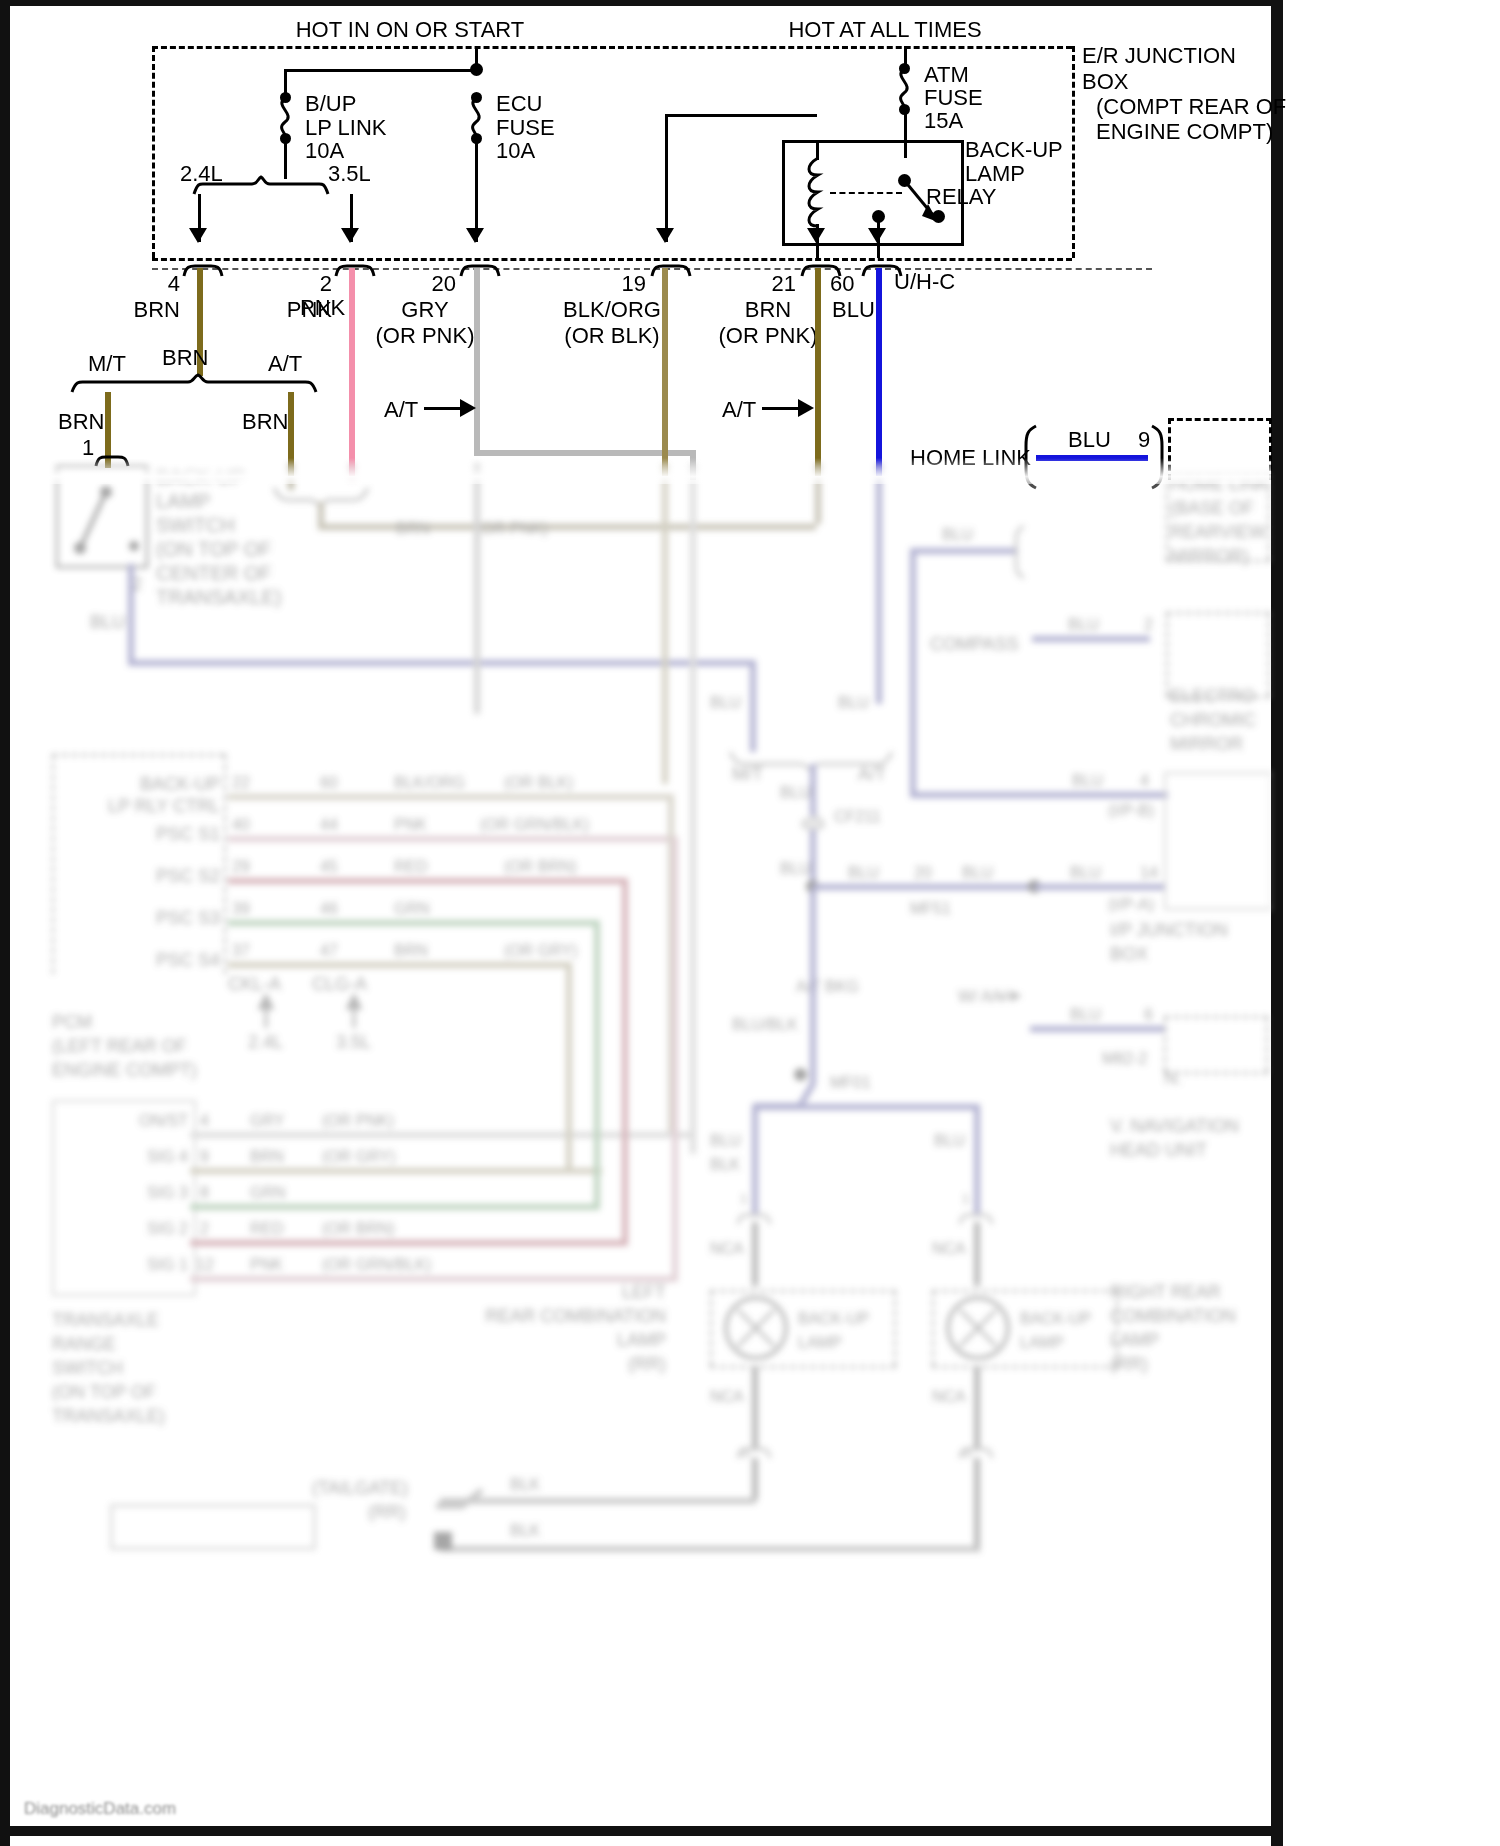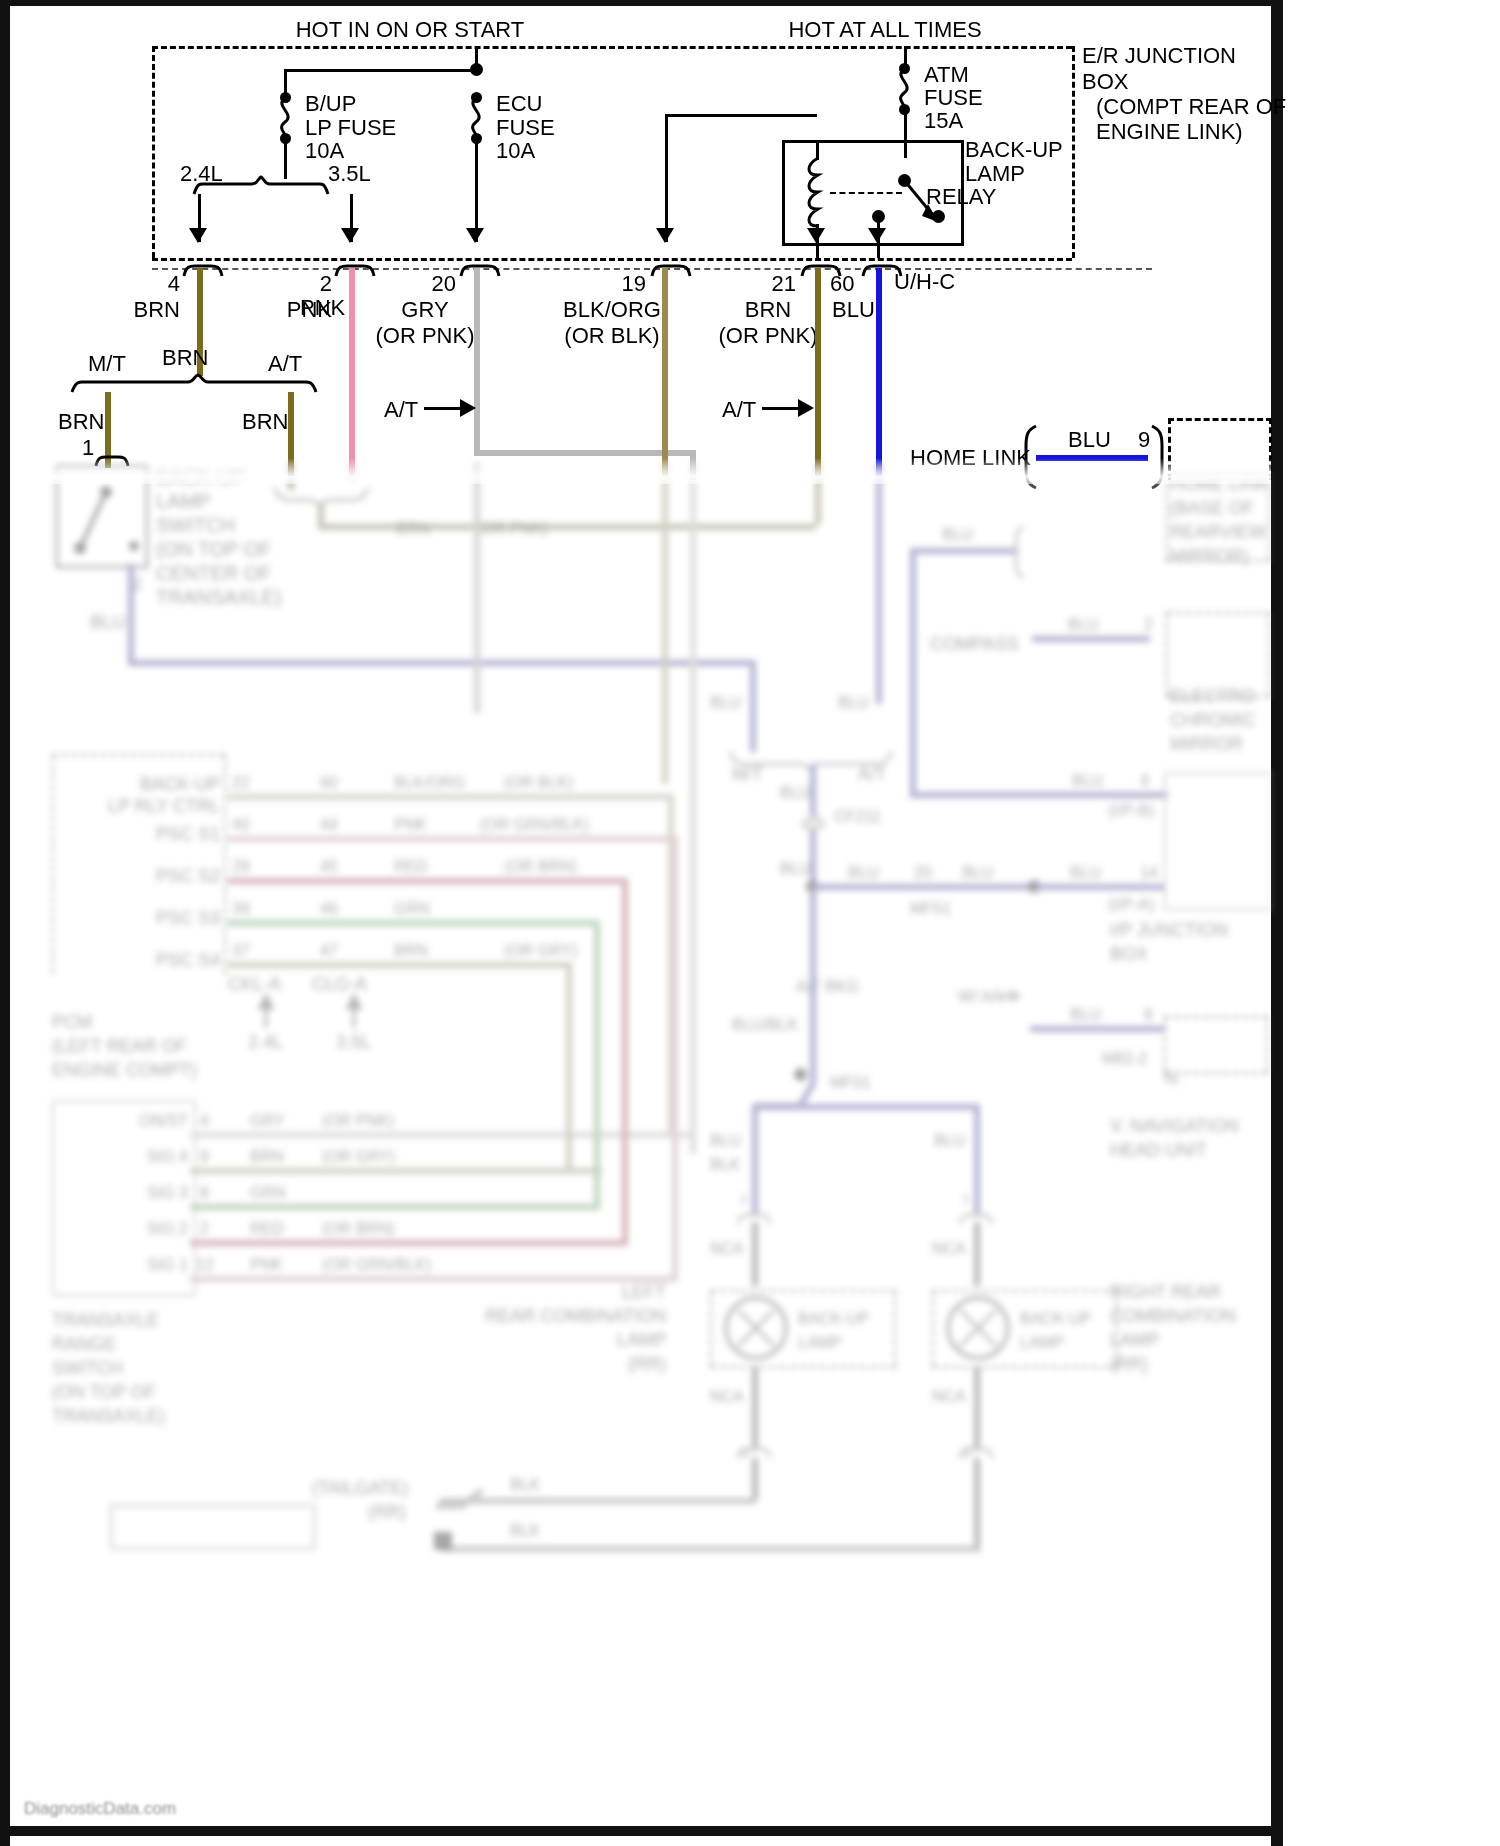--- a/index.html
+++ b/index.html
@@ -86,35 +86,35 @@
     <div class="t s22 c" style="left:730px;top:12px;width:290px;">HOT AT ALL TIMES</div>
 
     <div class="dashh" style="left:142px;top:40px;width:920px;"></div>
     <div class="dashv" style="left:142px;top:40px;height:212px;"></div>
     <div class="dashv" style="left:1062px;top:40px;height:212px;"></div>
     <div class="dashh" style="left:142px;top:252px;width:920px;"></div>
 
     <div class="t s22" style="left:1072px;top:38px;">E/R JUNCTION</div>
     <div class="t s22" style="left:1072px;top:64px;">BOX</div>
     <div class="t s22" style="left:1086px;top:89px;">(COMPT REAR OF</div>
-    <div class="t s22" style="left:1086px;top:114px;">ENGINE LINK)</div>
+    <div class="t s22" style="left:1086px;top:114px;">ENGINE COMPT)</div>
 
     <div class="v" style="left:465px;top:40px;height:24px;"></div>
     <div class="h" style="left:274px;top:63px;width:194px;"></div>
     <div class="v" style="left:274px;top:63px;height:27px;"></div>
     <div class="dot" style="left:460px;top:57px;"></div>
 
     <div class="dot sm" style="left:270px;top:86px;"></div>
     <svg class="svgabs" style="left:262px;top:92px;" width="26" height="40">
       <path d="M13 0 C 2 8, 24 16, 13 24 C 4 31, 16 36, 13 40" stroke="#000" stroke-width="3" fill="none"></path>
     </svg>
     <div class="dot sm" style="left:270px;top:127px;"></div>
     <div class="v" style="left:274px;top:133px;height:40px;"></div>
     <div class="t s22" style="left:295px;top:86px;">B/UP</div>
-    <div class="t s22" style="left:295px;top:110px;">LP FUSE</div>
+    <div class="t s22" style="left:295px;top:110px;">LP LINK</div>
     <div class="t s22" style="left:295px;top:133px;">10A</div>
 
     <div class="dot sm" style="left:461px;top:86px;"></div>
     <svg class="svgabs" style="left:453px;top:92px;" width="26" height="40">
       <path d="M13 0 C 2 8, 24 16, 13 24 C 4 31, 16 36, 13 40" stroke="#000" stroke-width="3" fill="none"></path>
     </svg>
     <div class="dot sm" style="left:461px;top:127px;"></div>
     <div class="v" style="left:465px;top:133px;height:103px;"></div>
     <div class="t s22" style="left:486px;top:86px;">ECU</div>
     <div class="t s22" style="left:486px;top:110px;">FUSE</div>

